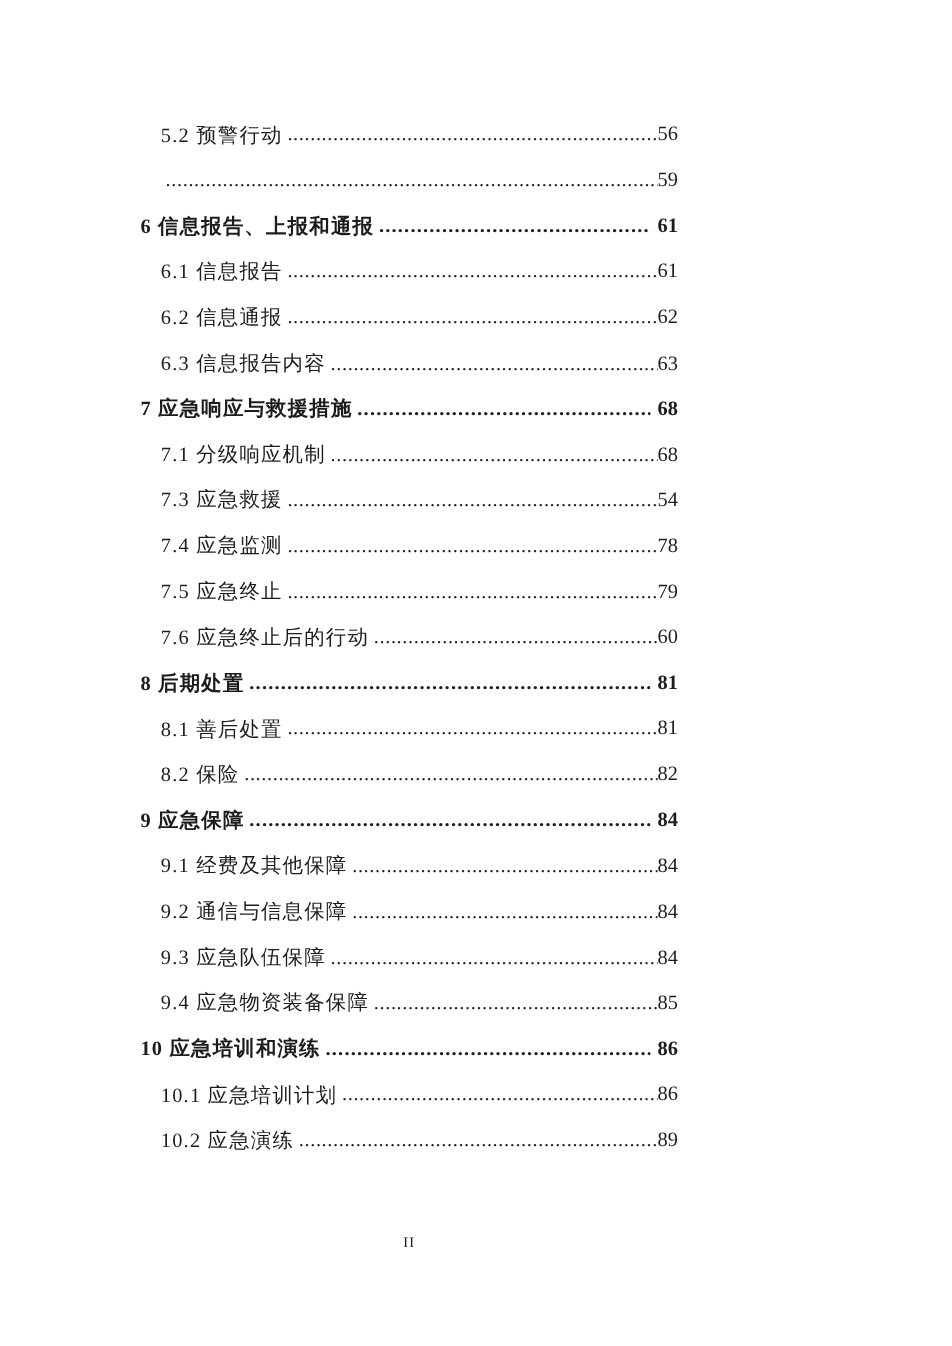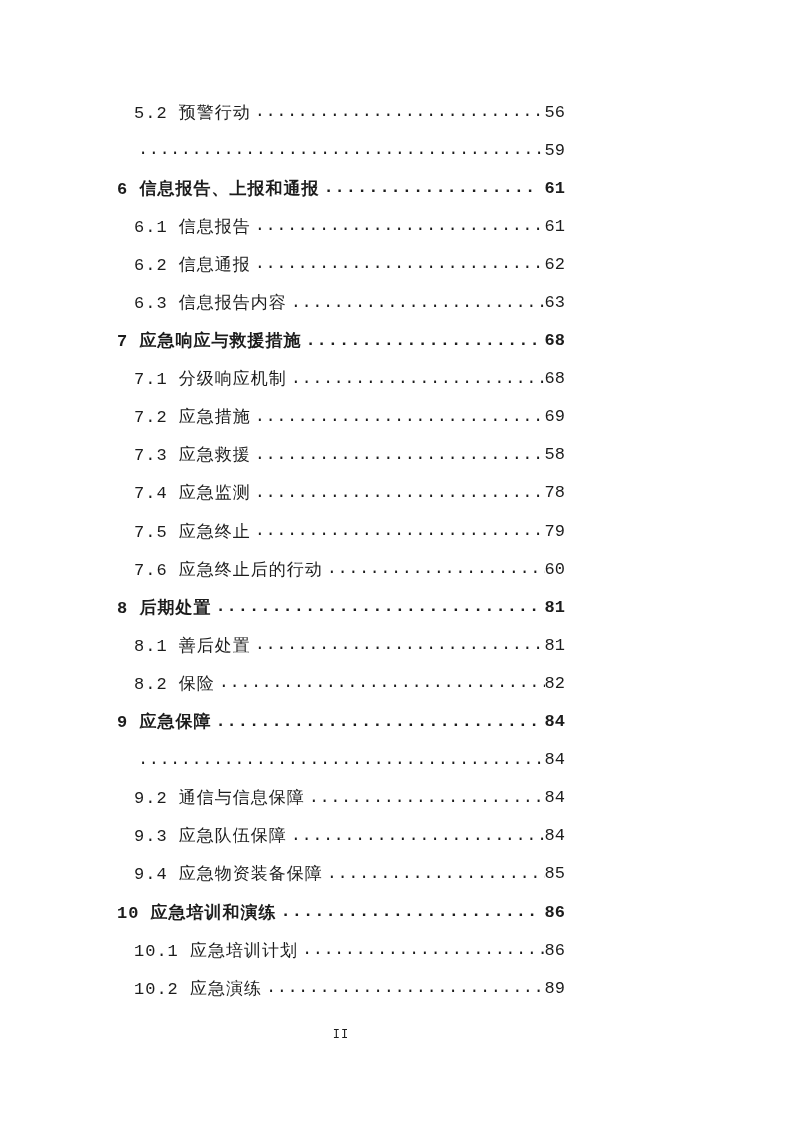--- a/index.html
+++ b/index.html
@@ -6,21 +6,21 @@
     margin: 0;
     padding: 0;
     background: #ffffff;
   }
   .page {
     position: relative;
     width: 682px;
     height: 1122px;
     background: #ffffff;
     overflow: hidden;
-    font-family: Liberation Mono, monospace;
+    font-family: Liberation Serif, serif;
     color: #1c1c1c;
   }
   .toc {
     position: absolute;
     top: 93px;
     left: 117px;
     right: 117px;
   }
   .toc-row {
     display: flex;
@@ -118,30 +118,25 @@
       <span class="toc-dots"></span>
       <span class="toc-page">68</span>
     </div>
 
     <div class="toc-row level-2">
       <span class="toc-title">7.1 分级响应机制</span>
       <span class="toc-dots"></span>
       <span class="toc-page">68</span>
     </div>
 
-    <div class="toc-row level-2">
-      <span class="toc-title">7.2 应急措施</span>
-      <span class="toc-dots"></span>
-      <span class="toc-page">69</span>
-    </div>
 
     <div class="toc-row level-2">
       <span class="toc-title">7.3 应急救援</span>
       <span class="toc-dots"></span>
-      <span class="toc-page">58</span>
+      <span class="toc-page">54</span>
     </div>
 
     <div class="toc-row level-2">
       <span class="toc-title">7.4 应急监测</span>
       <span class="toc-dots"></span>
       <span class="toc-page">78</span>
     </div>
 
     <div class="toc-row level-2">
       <span class="toc-title">7.5 应急终止</span>
@@ -173,20 +168,21 @@
       <span class="toc-page">82</span>
     </div>
 
     <div class="toc-row level-1">
       <span class="toc-title">9 应急保障</span>
       <span class="toc-dots"></span>
       <span class="toc-page">84</span>
     </div>
 
     <div class="toc-row level-2">
+      <span class="toc-title">9.1 经费及其他保障</span>
       <span class="toc-dots"></span>
       <span class="toc-page">84</span>
     </div>
 
     <div class="toc-row level-2">
       <span class="toc-title">9.2 通信与信息保障</span>
       <span class="toc-dots"></span>
       <span class="toc-page">84</span>
     </div>
 

